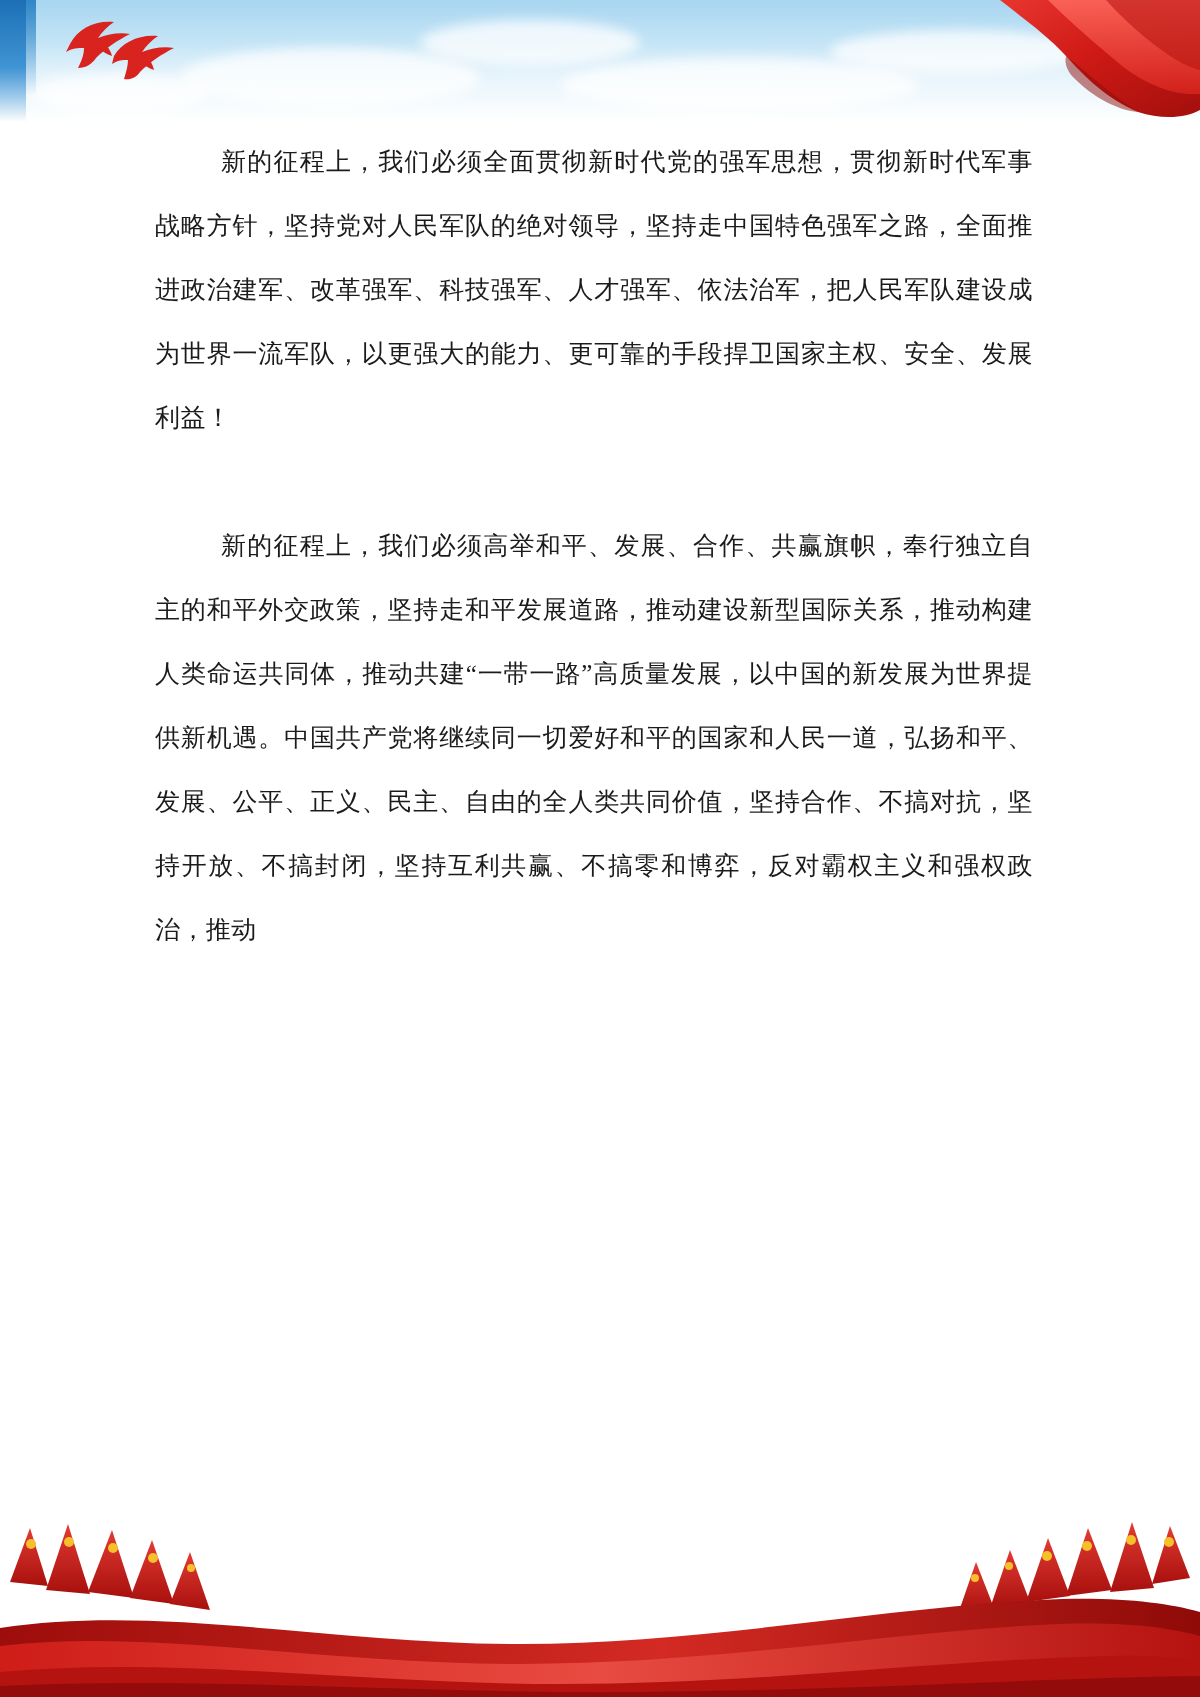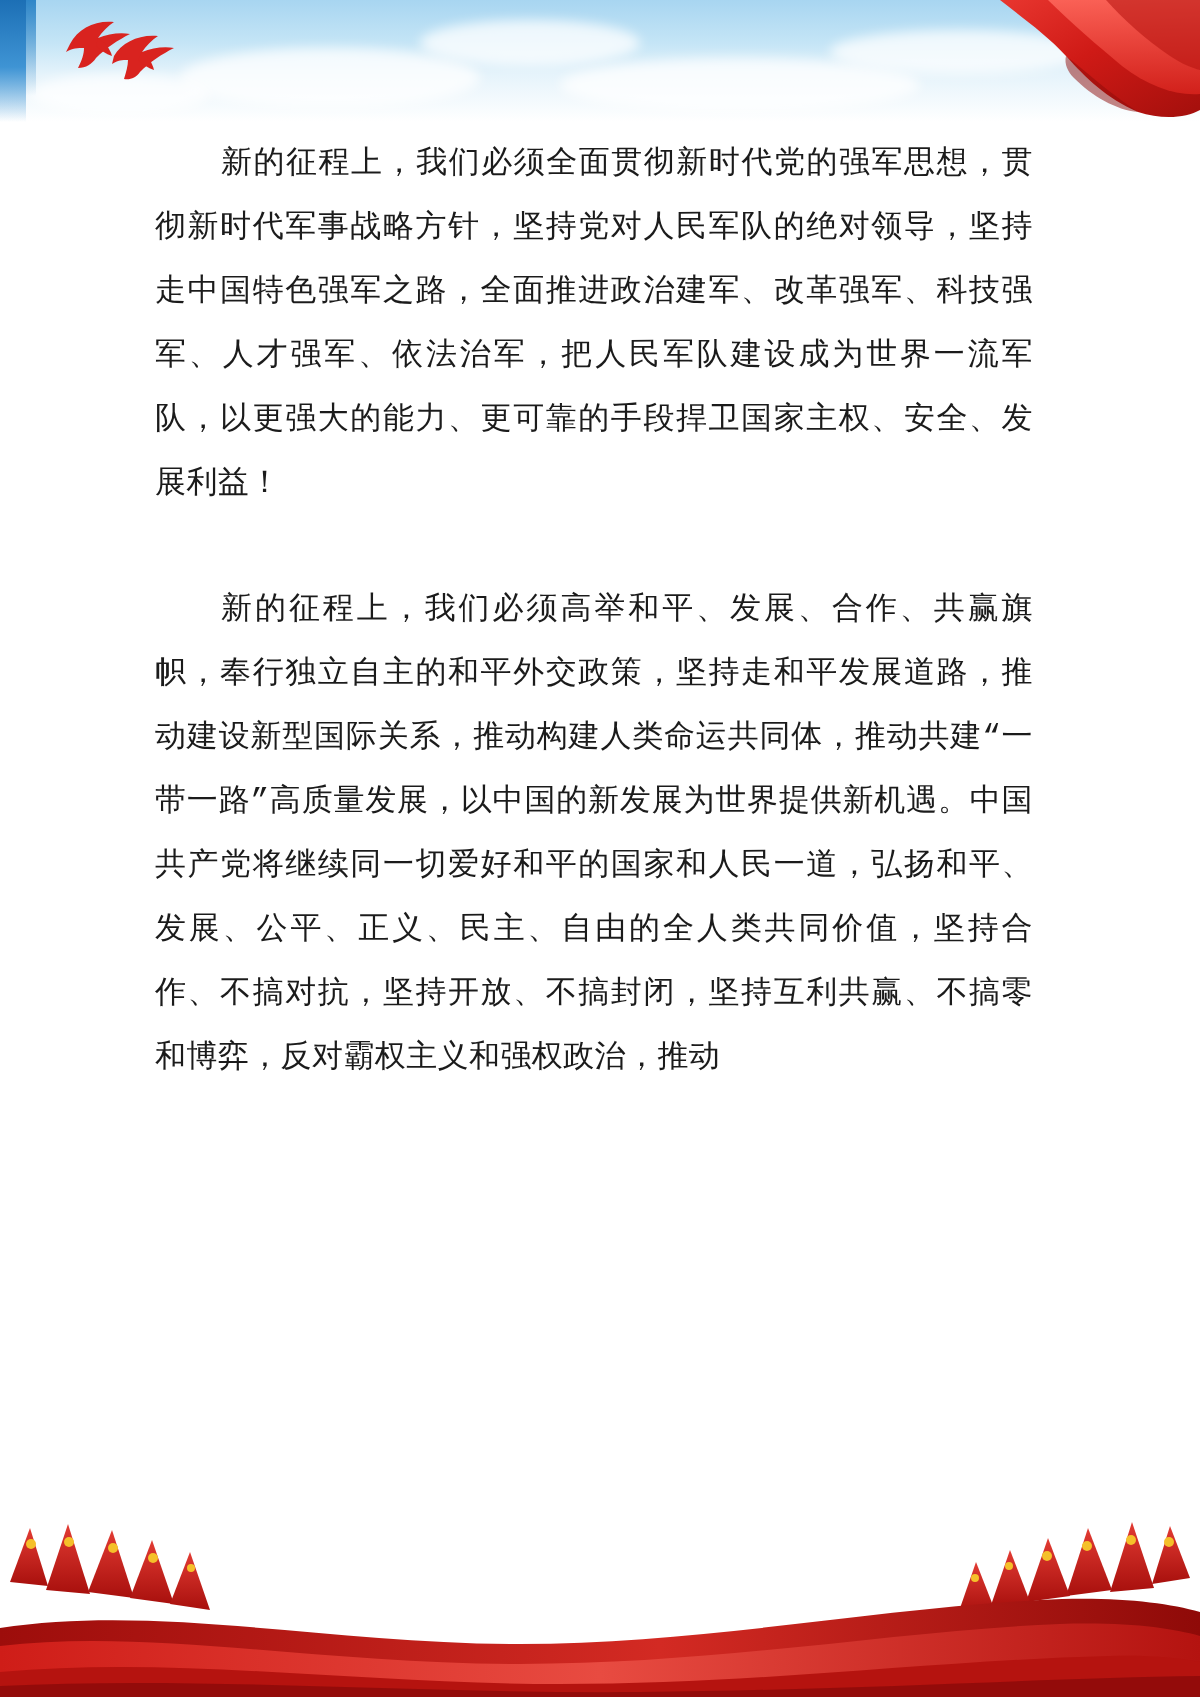--- a/index.html
+++ b/index.html
@@ -72,30 +72,30 @@
     overflow: hidden;
   }
 
   
   .content {
     position: absolute;
     left: 155px; top: 130px;
     width: 878px;
   }
   .para {
-    font-size: 31px;
+    font-size: 25px;
     line-height: 64px;
     color: #1b1b1b;
     text-align: justify;
     text-justify: inter-ideograph;
     text-indent: 66px;
     letter-spacing: 0.4px;
     margin-bottom: 64px;
   }
-  .para:last-child { margin-bottom: 0; font-family: Liberation Mono, monospace; }
+  .para:last-child { margin-bottom: 0; }
 </style>
 </head>
 <body>
 
 <div class="page">
 
   <div class="top-band">
     <div class="cloud c1"></div>
     <div class="cloud c2"></div>
     <div class="cloud c3"></div>

